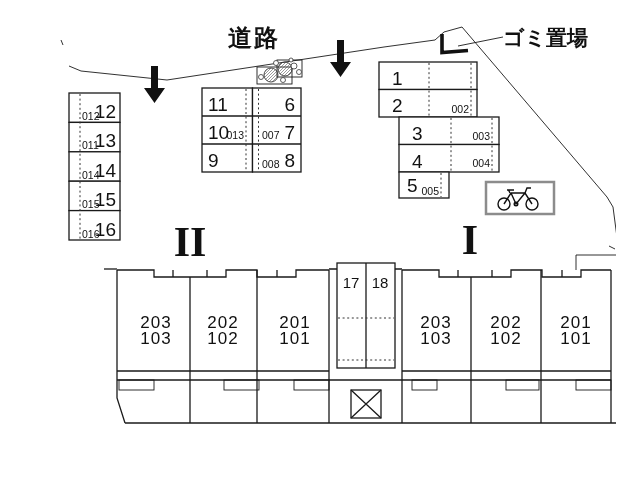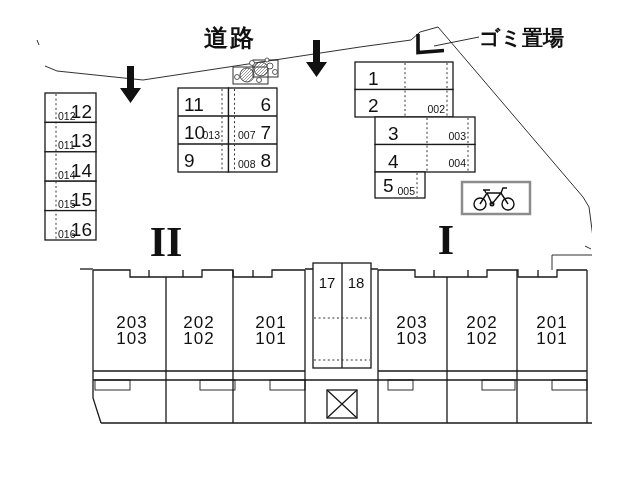--- a/index.html
+++ b/index.html
@@ -1,16 +1,16 @@
 <!DOCTYPE html>
 <html><head>
 <meta charset="utf-8">
 <style>
   html,body{margin:0;padding:0;background:#fff;}
-  .stage{position:relative;width:592px;height:480px;background:#ffffff;overflow:hidden;}
+  .stage{position:relative;width:592px;height:480px;background:#ffffff;overflow:hidden;margin-left:24px;}
   svg{display:block;}
   text{font-family:"Liberation Sans",sans-serif;fill:#111;}
   .big{font-size:19px;}
   .small{font-size:10.5px;}
   .unit{font-size:17px;letter-spacing:1px;}
   .tandem{font-size:15px;}
   .road{font-size:24px;font-weight:bold;letter-spacing:2px;}
   .garbage{font-size:21px;font-weight:bold;}
   .numeral{font-family:"Liberation Serif",serif;font-size:42px;font-weight:bold;}
   .ln{stroke:#1a1a1a;stroke-width:1.3;fill:none;}

